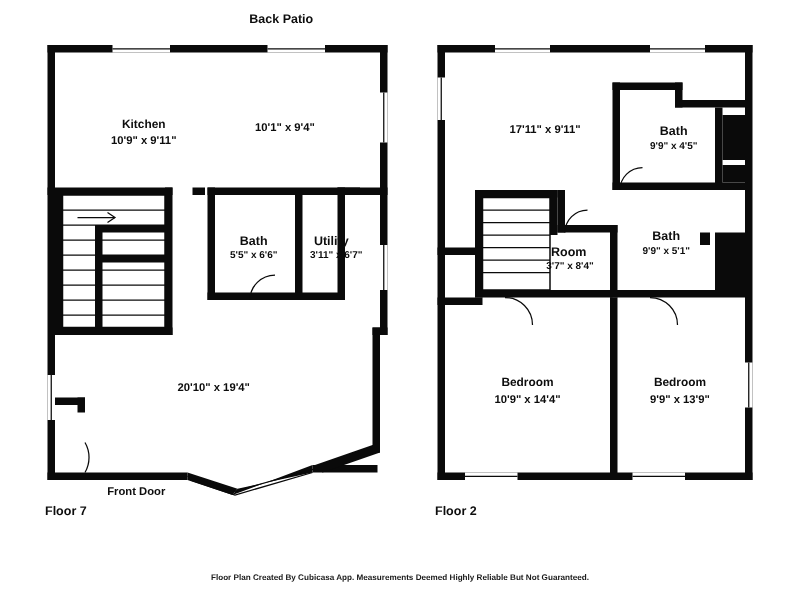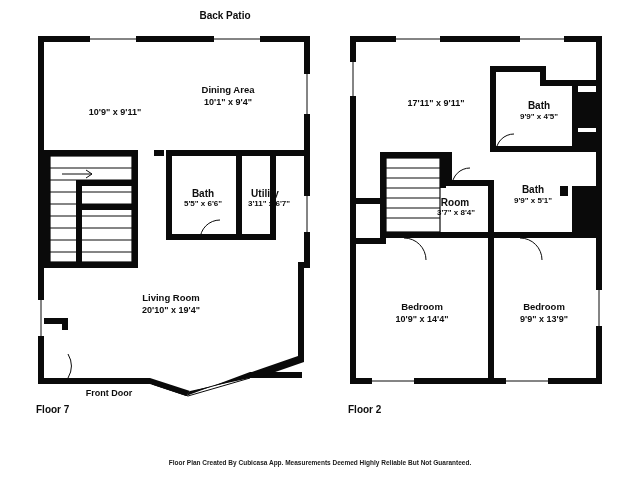--- a/index.html
+++ b/index.html
@@ -220,32 +220,31 @@
 
       <path class="thin" stroke-width="1" d="M404,238 A22,22 0 0 1 426,260"></path>
       <path class="thin" stroke-width="1" d="M520,238 A22,22 0 0 1 542,260"></path>
       <path class="thin" stroke-width="1" d="M452,186 A18,18 0 0 1 470,168"></path>
       <path class="thin" stroke-width="1" d="M496,152 A18,18 0 0 1 514,134"></path>
     </g>
   </svg>
 
   <div class="lbl caption-top" style="left:160px; top:10px; width:130px;">Back Patio</div>
 
+  <div class="lbl room-name" style="left:60px; top:94px; width:110px;">Kitchen</div>
   <div class="lbl room-dim" style="left:60px; top:107px; width:110px;">10'9" x 9'11"</div>
 
-  <div class="lbl room-name" style="left:172px; top:84px; width:112px;">Dining Area</div>
   <div class="lbl room-dim" style="left:172px; top:97px; width:112px;">10'1" x 9'4"</div>
 
   <div class="lbl small-name" style="left:172px; top:188px; width:62px;">Bath</div>
   <div class="lbl small-dim" style="left:168px; top:199px; width:70px;">5'5" x 6'6"</div>
 
   <div class="lbl small-name" style="left:234px; top:188px; width:62px;">Utility</div>
   <div class="lbl small-dim" style="left:234px; top:199px; width:70px;">3'11" x 6'7"</div>
 
-  <div class="lbl room-name" style="left:110px; top:292px; width:122px;">Living Room</div>
   <div class="lbl room-dim" style="left:110px; top:305px; width:122px;">20'10" x 19'4"</div>
 
   <div class="lbl front-door" style="left:64px; top:388px; width:90px; text-align:center;">Front Door</div>
 
   <div class="lbl floor-cap" style="left:36px; top:404px; width:80px; text-align:left;">Floor 7</div>
 
   <div class="lbl room-dim" style="left:378px; top:98px; width:116px;">17'11" x 9'11"</div>
 
   <div class="lbl small-name" style="left:502px; top:100px; width:74px;">Bath</div>
   <div class="lbl small-dim" style="left:500px; top:112px; width:78px;">9'9" x 4'5"</div>

